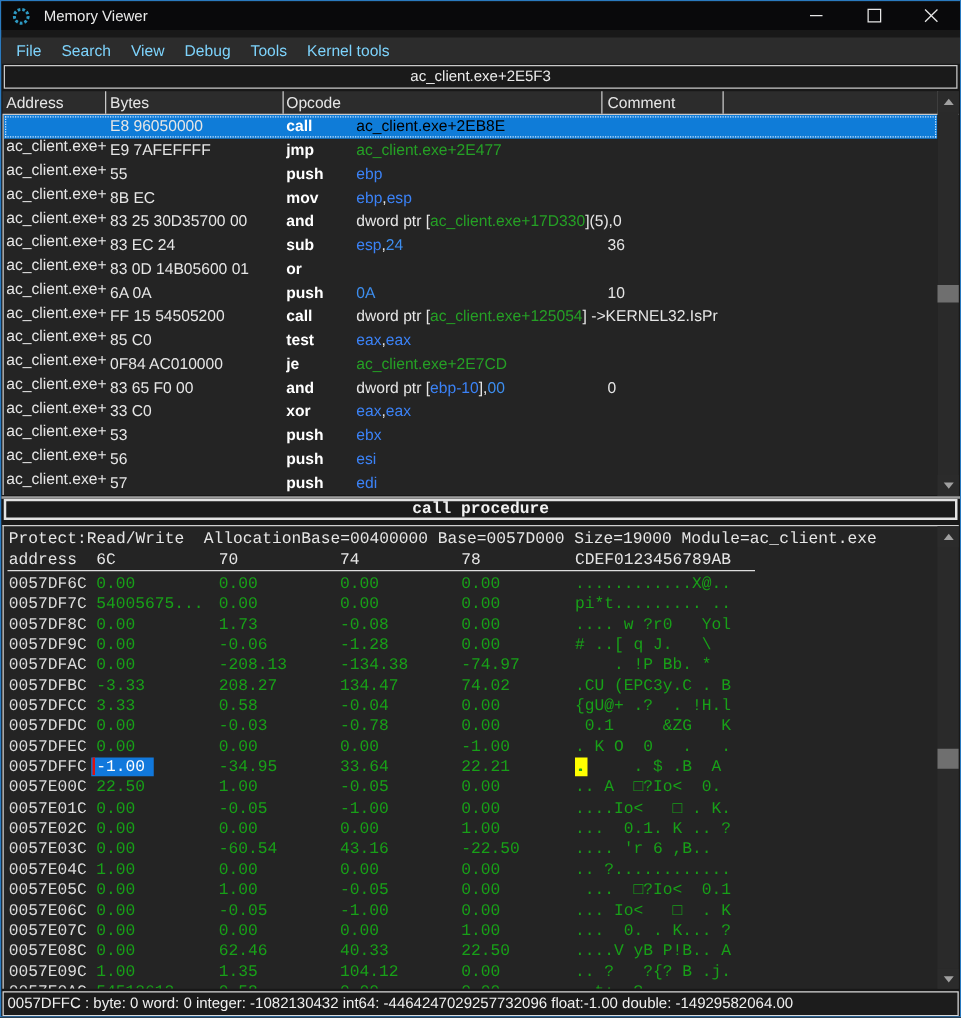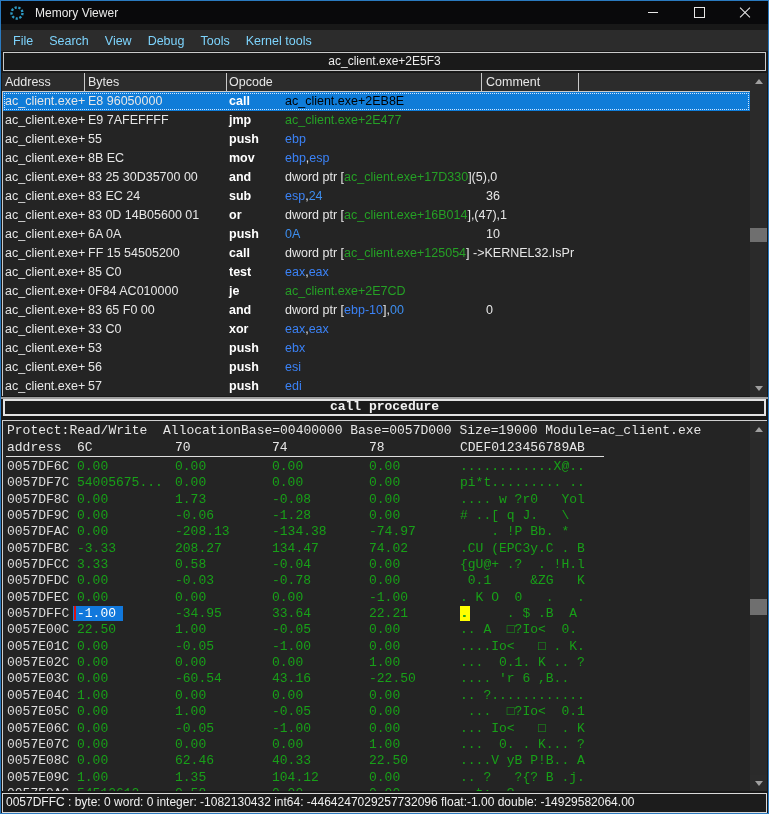--- a/index.html
+++ b/index.html
@@ -36,21 +36,21 @@
   .colheader{position:absolute;top:72px;left:1px;right:1px;height:19px;background:#2c2c2c;
     border-bottom:1px solid #c9c9c9;box-sizing:border-box;font-size:12.5px;}
   .colheader .cell{position:absolute;top:2px;}
   .ch-addr{left:3px;} .ch-bytes{left:86px;} .ch-op{left:227px;} .ch-com{left:484px;}
   .vsep{position:absolute;top:0;bottom:0;width:1px;background:#c9c9c9;}
 
   .drows{position:absolute;top:91px;left:1px;right:18px;height:304px;background:#242424;
     border-left:1px solid #c9c9c9;overflow:hidden;}
   .drow{position:relative;height:19px;font-size:12.5px;}
   .drow.on{background:#0f7cd8;outline:1px dotted #cfe6ff;outline-offset:-2px;}
-  .c-addr{position:absolute;left:2px;top:2px;width:80px;height:15px;overflow:hidden;white-space:nowrap;}
+  .c-addr{position:absolute;left:2px;top:18px;width:80px;height:15px;overflow:hidden;white-space:nowrap;}
   .c-bytes{position:absolute;left:85px;top:2px;width:138px;overflow:hidden;white-space:nowrap;}
   .c-op{position:absolute;left:226px;top:2px;font-weight:700;color:#ffffff;}
   .c-opr{position:absolute;left:282px;top:2px;white-space:pre;}
   .c-com{position:absolute;left:483px;top:2px;}
   .seg{color:#e6e6e6;}
   .seg[data-color="w"]{color:#e6e6e6;}
   .seg[data-color="r"]{color:#3b82f6;}
   .seg[data-color="b"]{color:#3d8eef;}
   .seg[data-color="g"]{color:#25a025;}
   .seg[data-color="gb"]{color:#000000;}
@@ -198,21 +198,20 @@
         <span class="c-bytes">83 EC 24</span>
         <span class="c-op">sub</span>
         <span class="c-opr"><span class="seg" data-color="r">esp</span><span class="seg" data-color="w">,</span><span class="seg" data-color="b">24</span><span class="seg"></span></span>
         <span class="c-com">36</span>
       </div>
 
       <div class="drow">
         <span class="c-addr">ac_client.exe+</span>
         <span class="c-bytes">83 0D 14B05600 01</span>
         <span class="c-op">or</span>
-        <span class="c-opr"><span class="seg" data-color="w">dword ptr [</span><span class="seg" data-color="g">ac_client.exe+16B014</span><span class="seg" data-color="w">],(47),1</span><span class="seg"></span></span>
         <span class="c-com"></span>
       </div>
 
       <div class="drow">
         <span class="c-addr">ac_client.exe+</span>
         <span class="c-bytes">6A 0A</span>
         <span class="c-op">push</span>
         <span class="c-opr"><span class="seg" data-color="b">0A</span><span class="seg"></span><span class="seg"></span><span class="seg"></span></span>
         <span class="c-com">10</span>
       </div>

